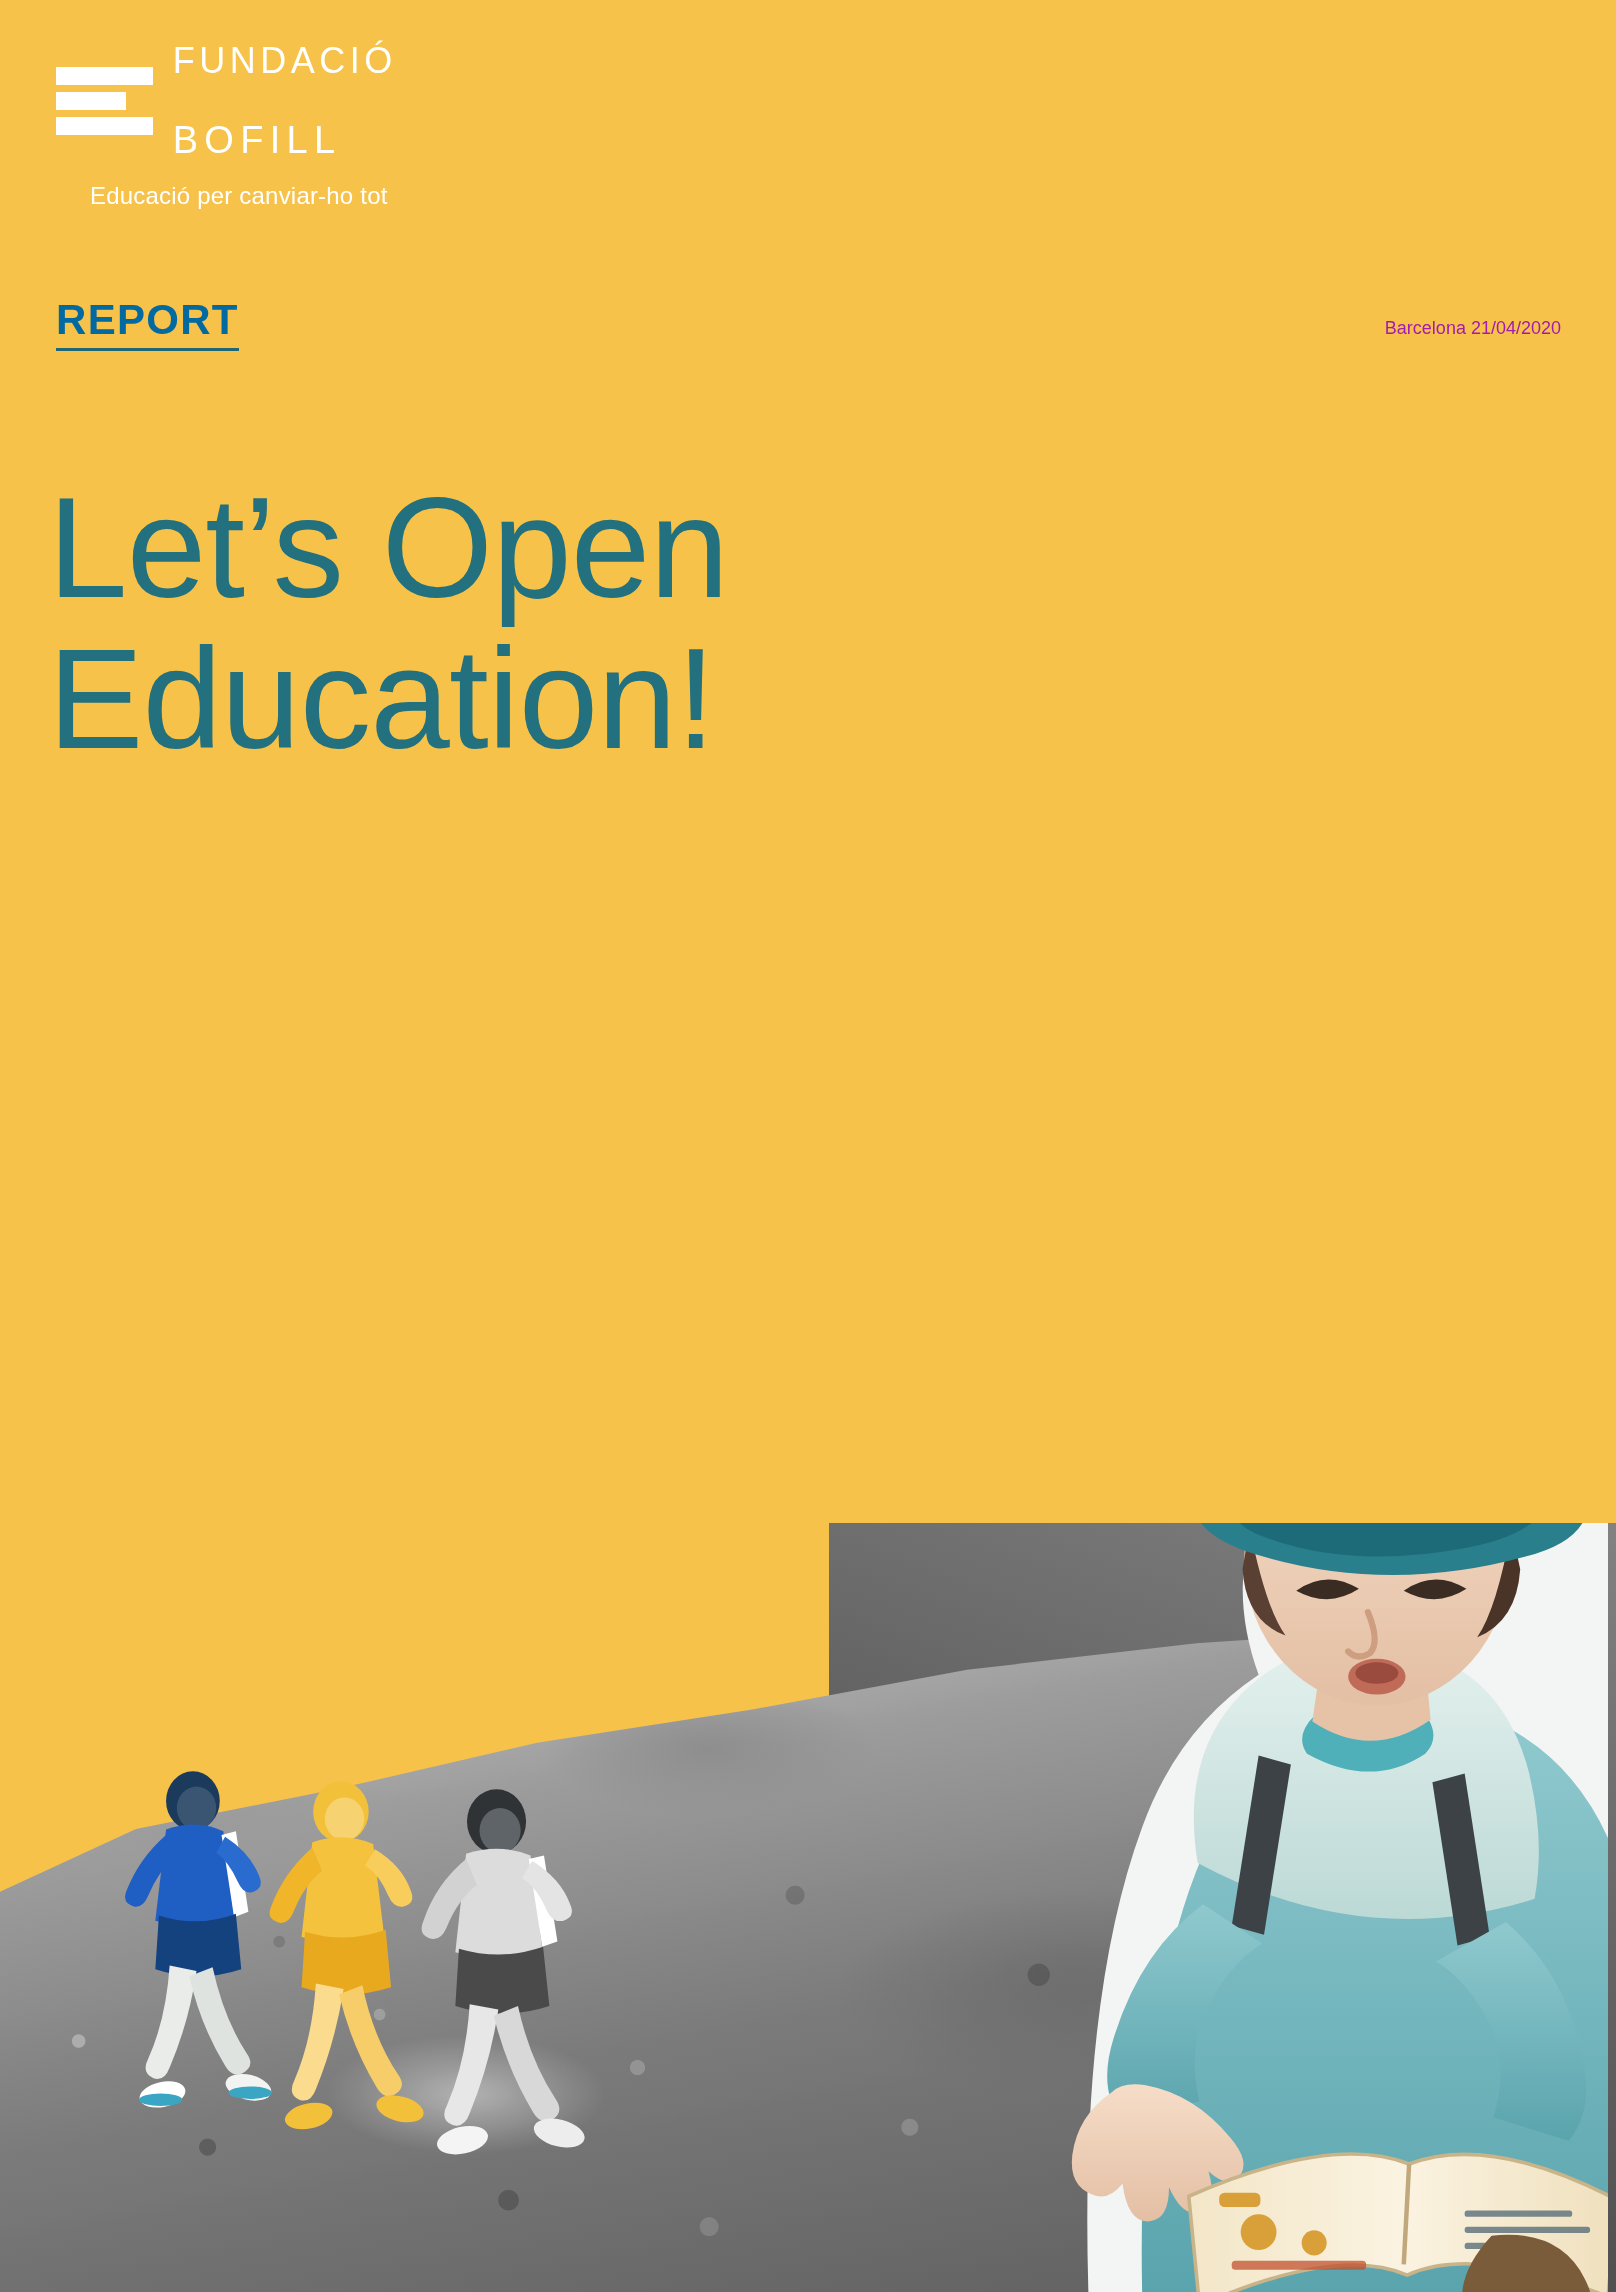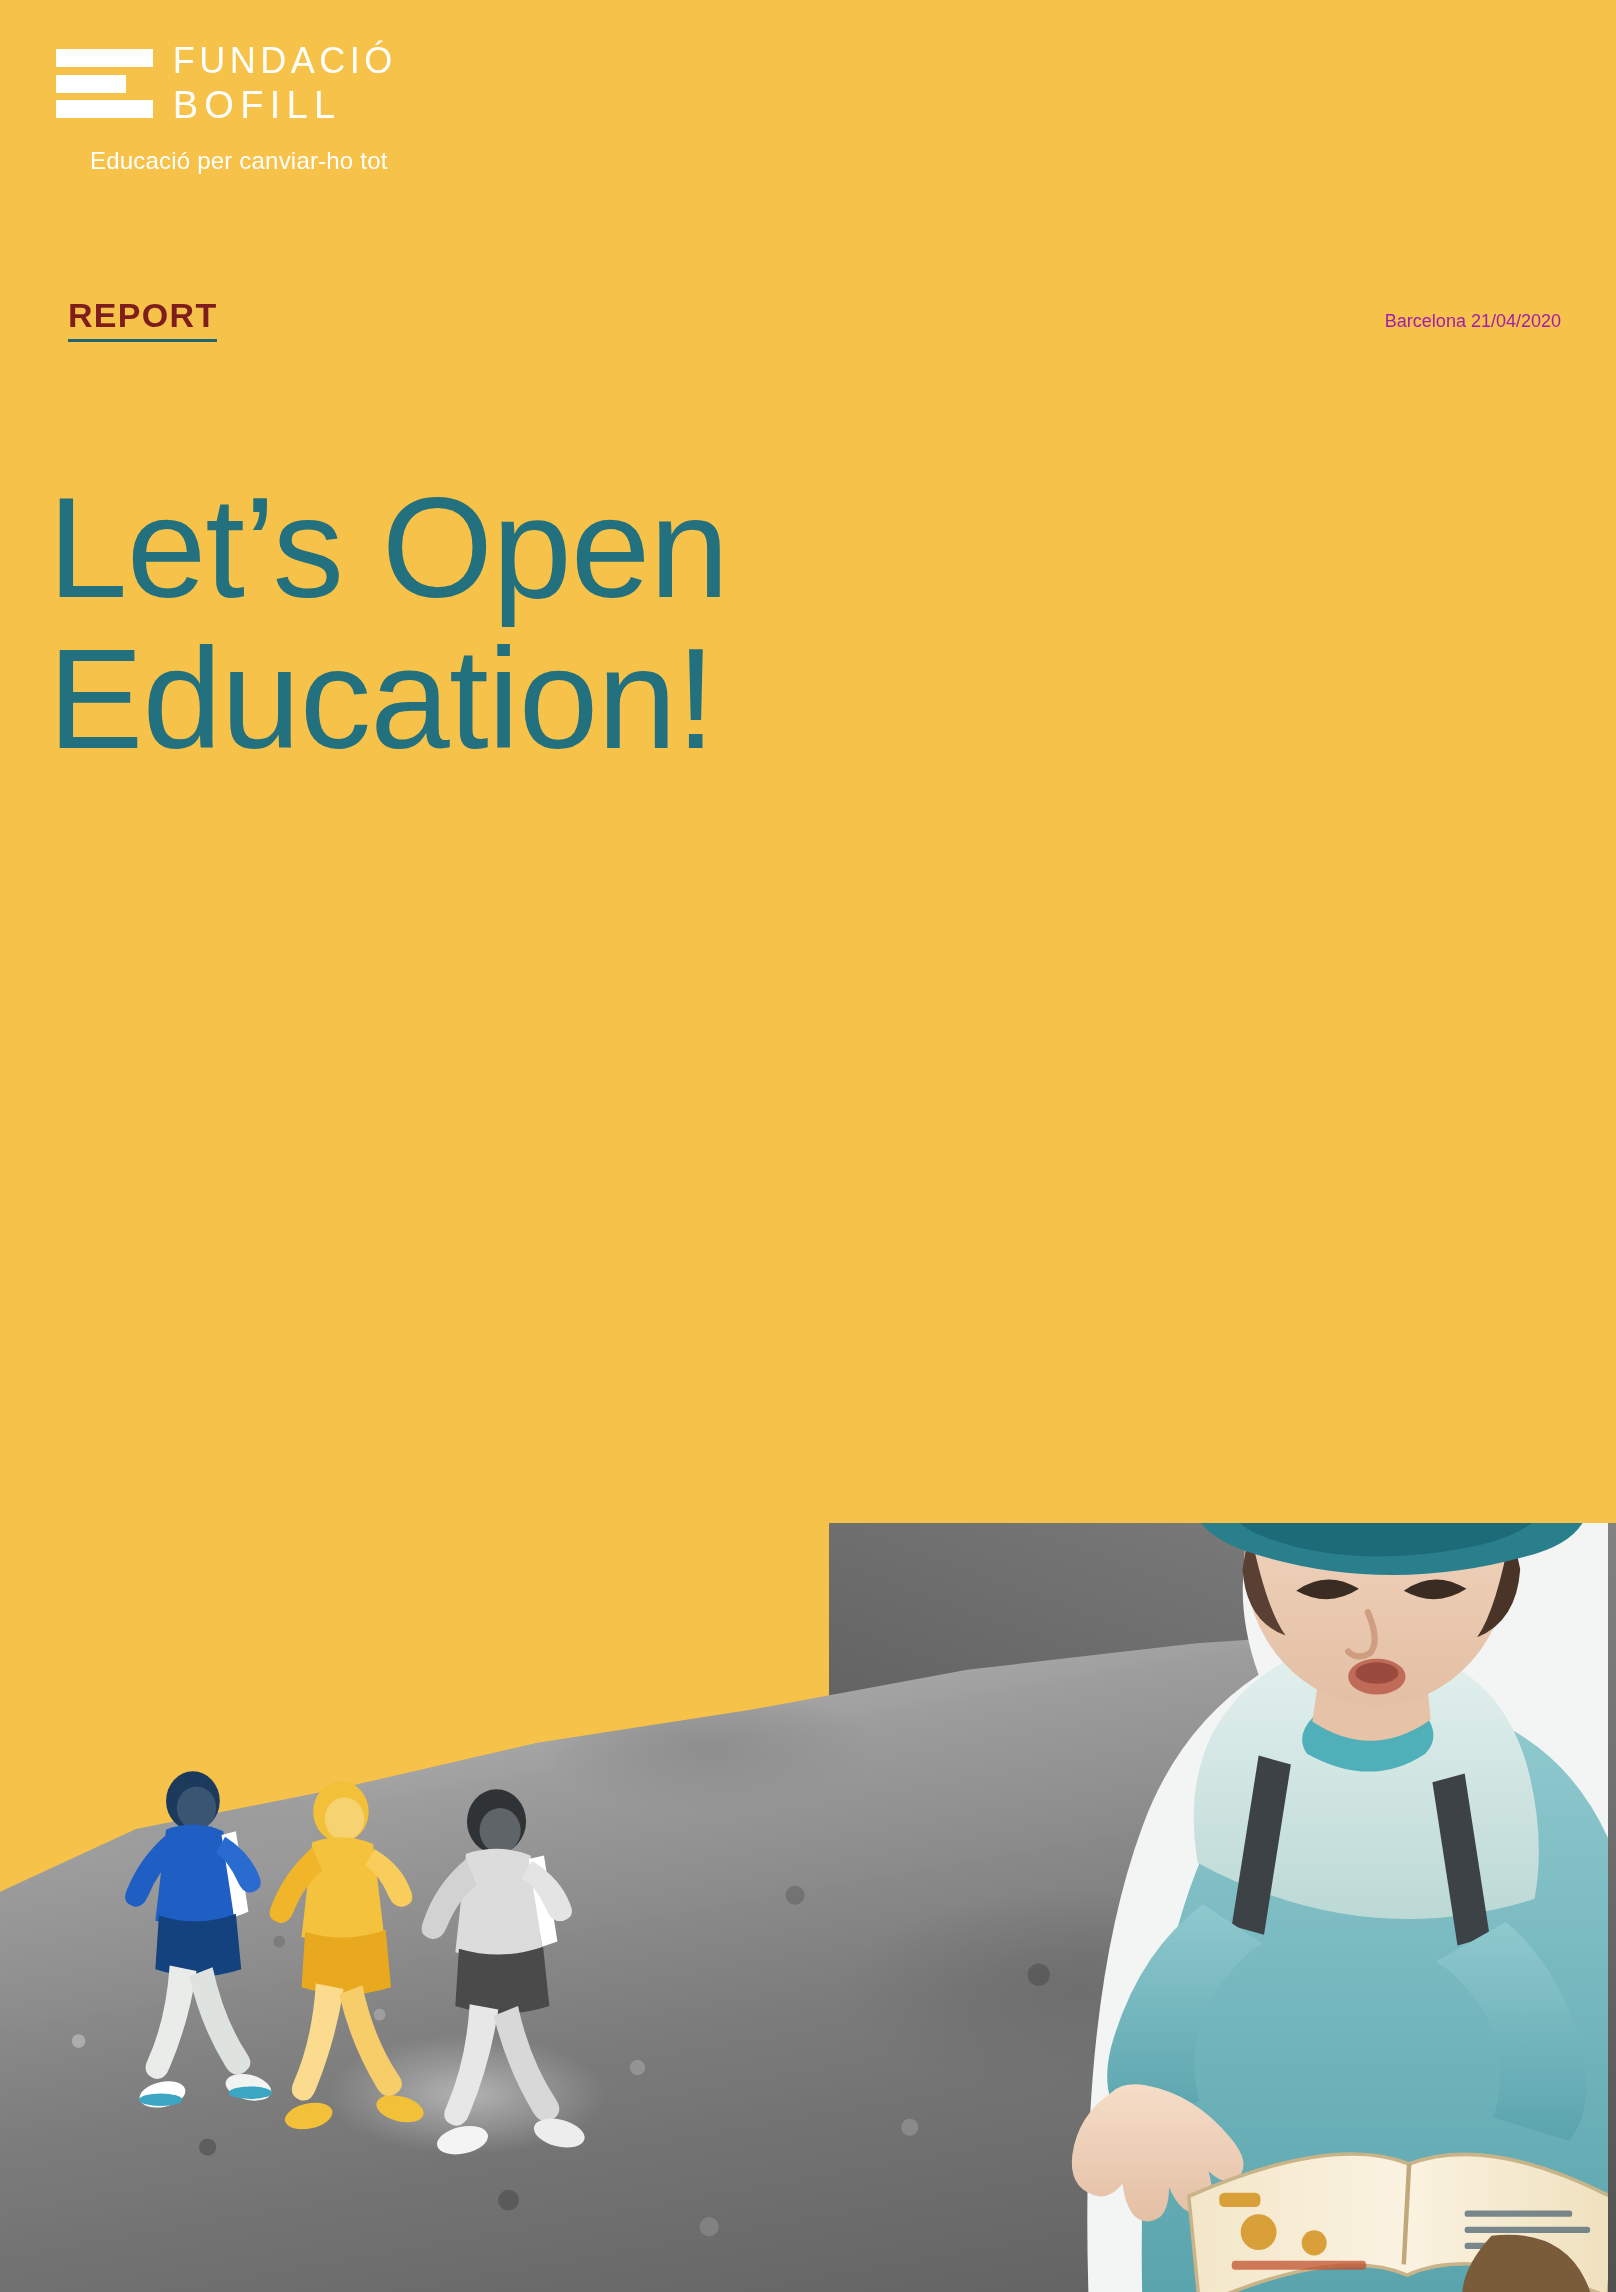--- a/index.html
+++ b/index.html
@@ -44,20 +44,21 @@
     background: #ffffff;
     height: 18px;
     width: 100%;
   }
   .logo-bar.short { width: 72%; }
   .logo-words {
     display: flex;
     flex-direction: column;
     justify-content: center;
     line-height: 1;
+    gap: 35px;
   }
   .logo-line1 {
     color: #ffffff;
     font-size: 36px;
     letter-spacing: 4.5px;
     font-weight: 400;
   }
   .logo-line2 {
     color: #ffffff;
     font-size: 38px;
@@ -77,27 +78,26 @@
   .meta-row {
     position: absolute;
     left: 56px;
     right: 56px;
     top: 296px;
     display: flex;
     align-items: baseline;
     justify-content: space-between;
   }
   .report-label {
-    color: #7f1d1d;
-    font-size: 34px;
+    color: #0369a1;
+    font-size: 42px;
     font-weight: 700;
     letter-spacing: 1.3px;
     border-bottom: 3.6px solid #1f6775;
     padding-bottom: 3.6px;
-    margin-left: 12px;
   }
   .meta-date {
     color: #a21caf;
     font-size: 18px;
     font-weight: 400;
   }
 
   
   .main-title {
     position: absolute;

